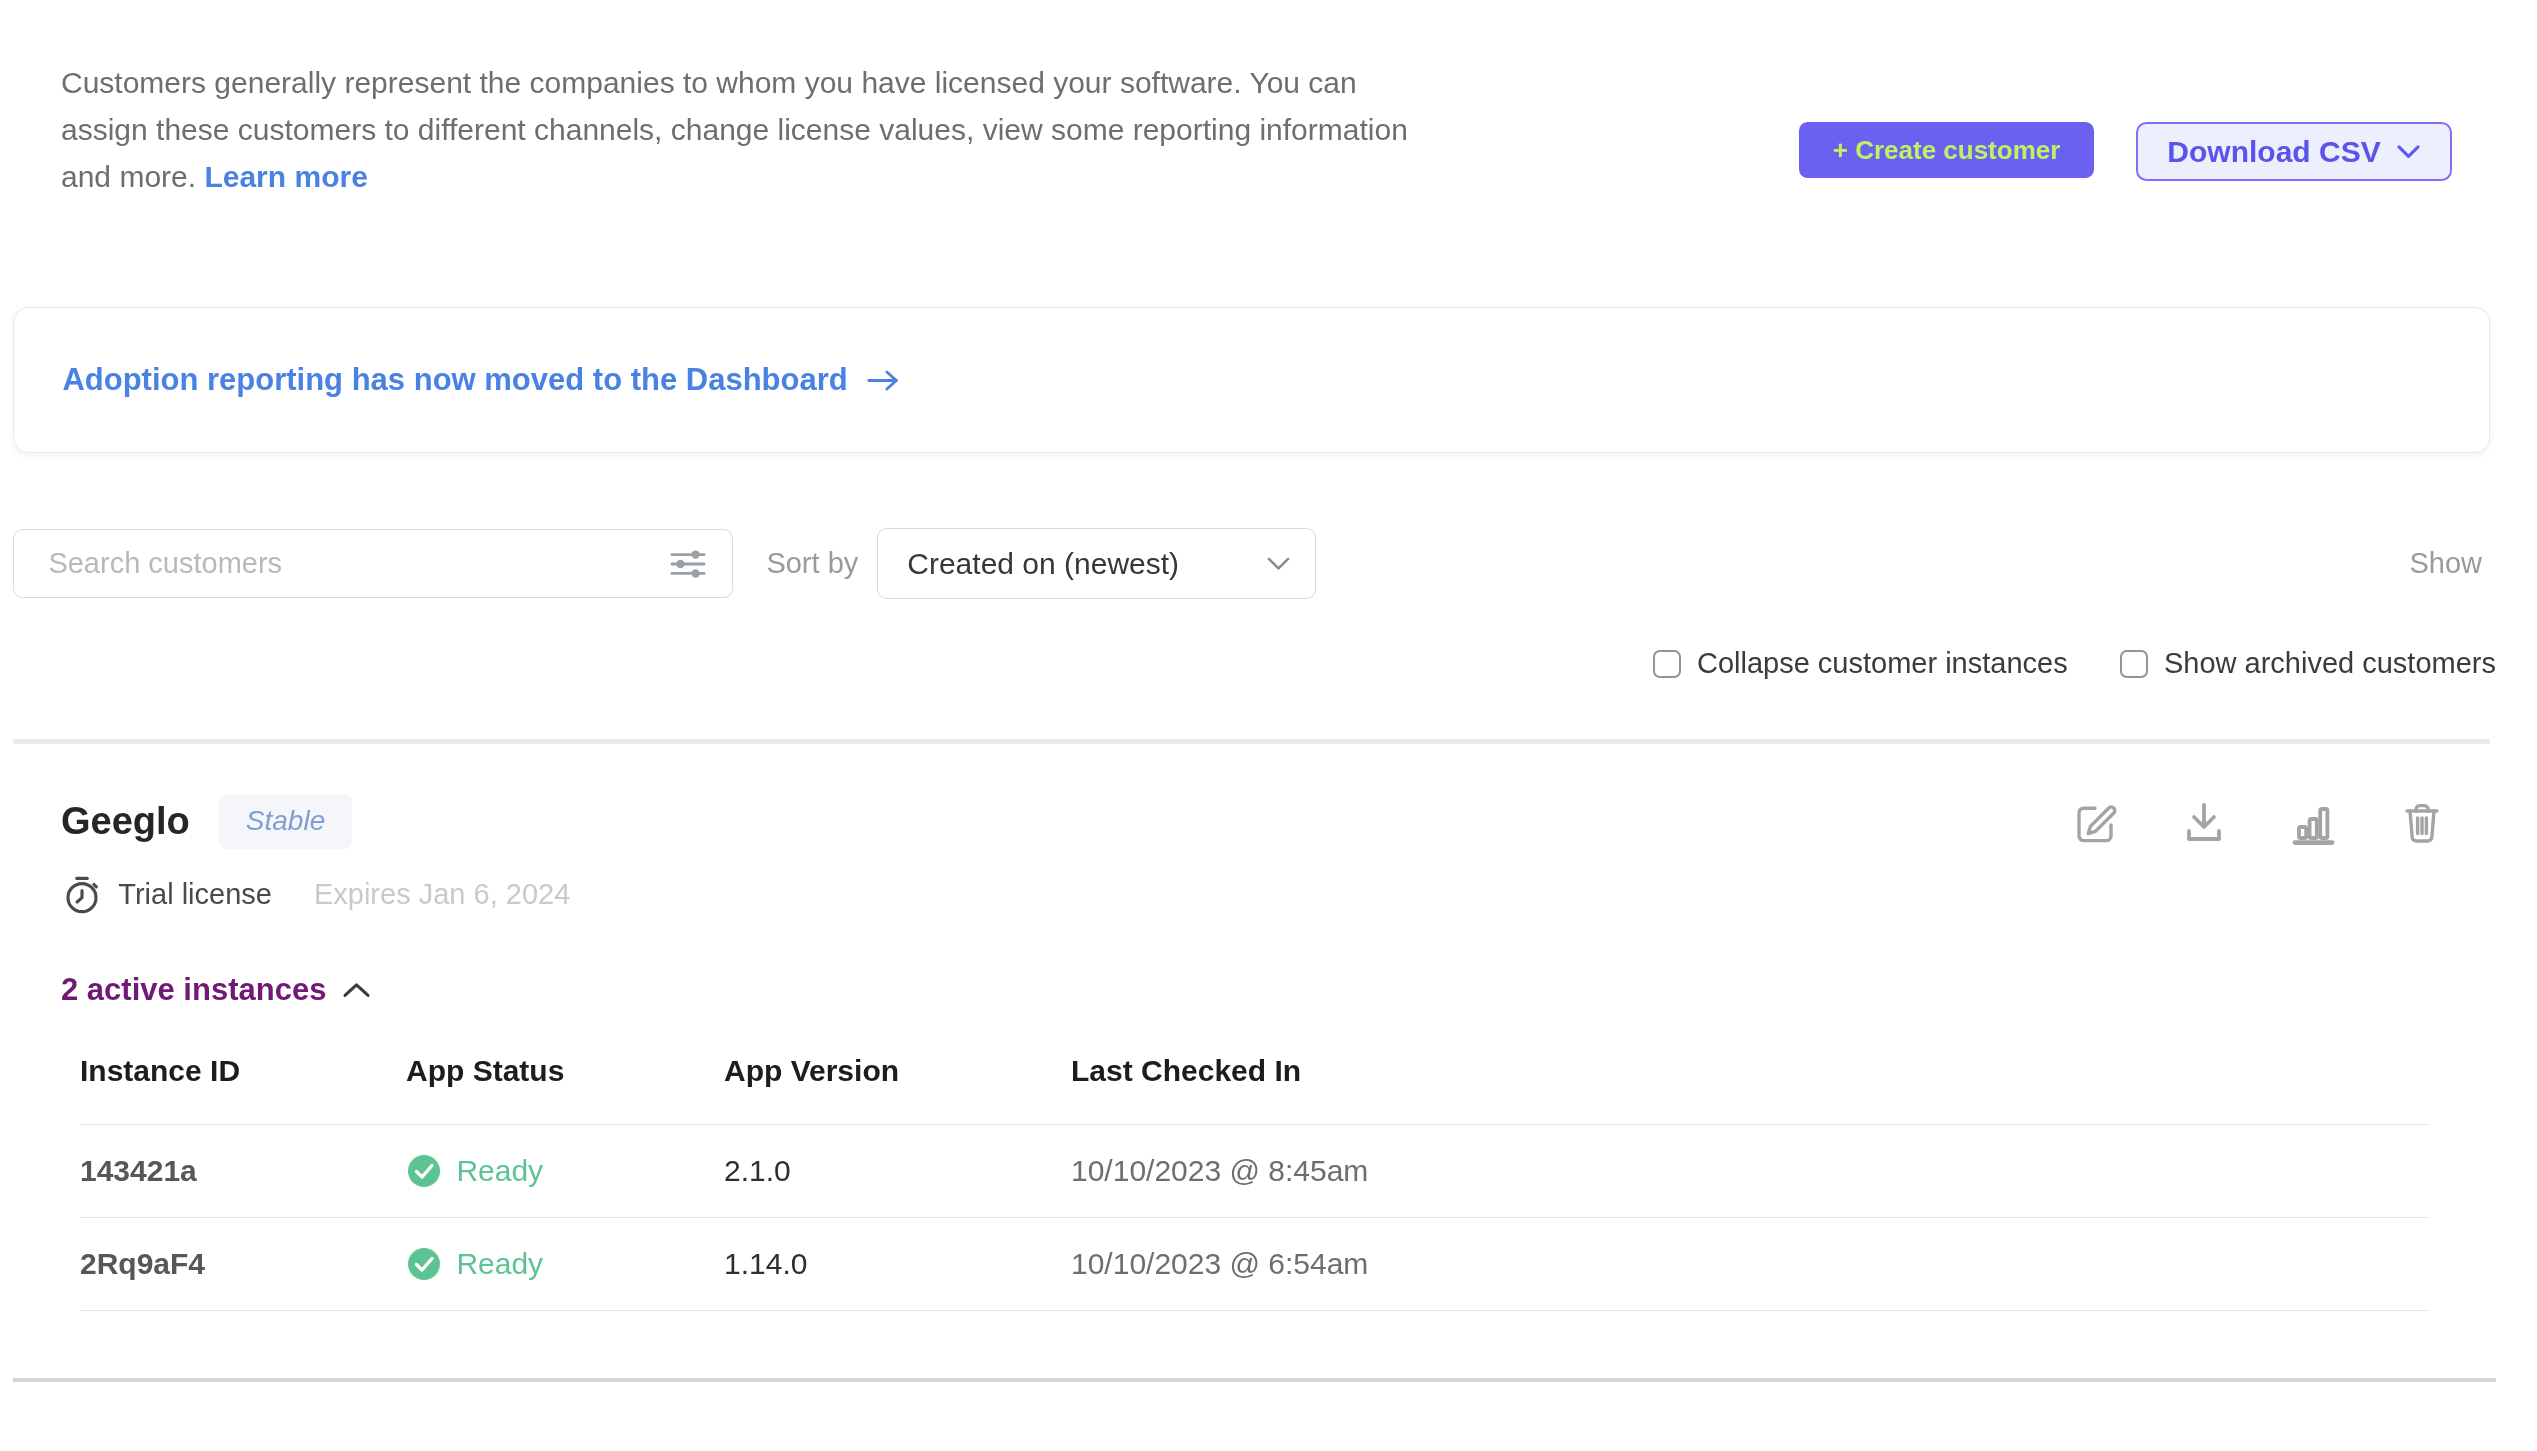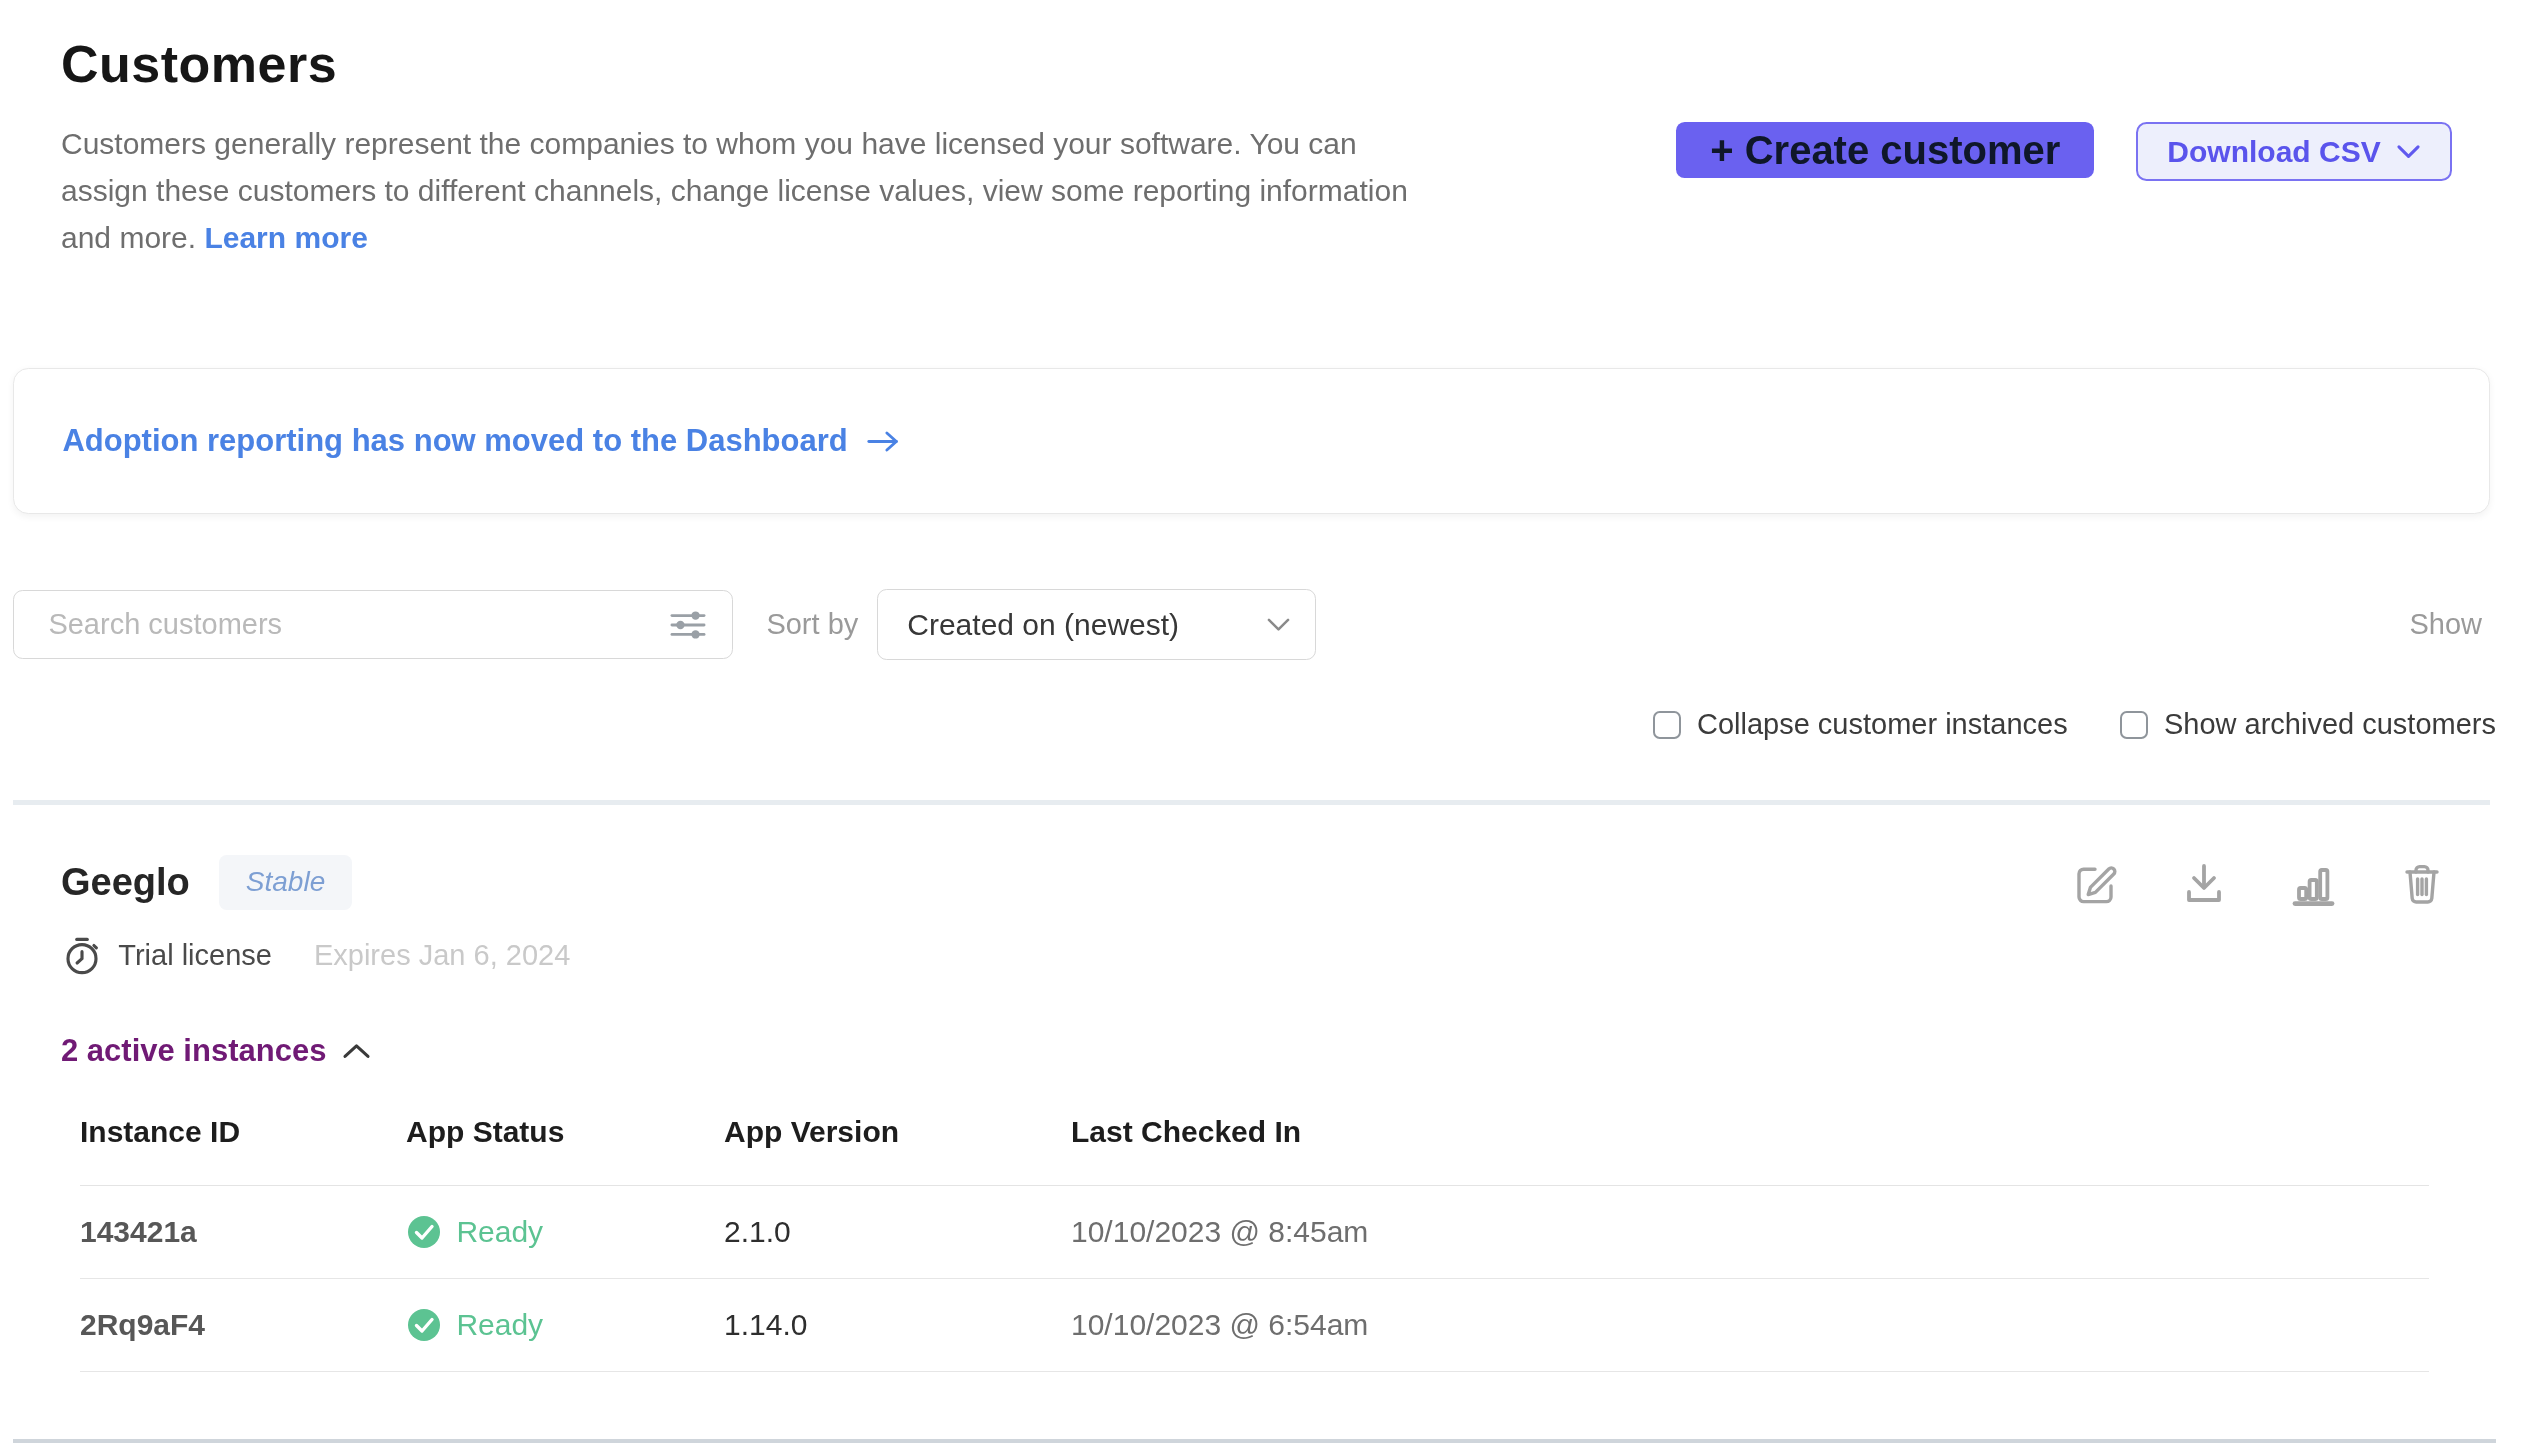--- a/index.html
+++ b/index.html
@@ -7,21 +7,21 @@
   body { font-family: "Liberation Sans", "DejaVu Sans", sans-serif; color: #333; }
   .page { width: 2538px; height: 1452px; padding-top: 34px; position: relative; }
 
   
   .header-row { display: flex; justify-content: space-between; padding: 0 86px 0 61px; }
   .page-title { font-size: 52px; line-height: 61px; font-weight: 700; color: #161616; letter-spacing: 0.5px; }
   .page-desc { margin-top: 25px; font-size: 30px; line-height: 47px; color: #6e6e6e; }
   .page-desc .link { color: #4a82e4; font-weight: 700; text-decoration: none; cursor: pointer; }
   .header-actions { display: flex; gap: 42px; align-items: flex-start; margin-top: 88px; }
   .btn-primary { display: inline-flex; align-items: center; height: 56px; padding: 0 34px;
-    background: #6a61f0; color: #0f172a; font-size: 40px; font-weight: 600; border: none;
+    background: #6a61f0; color: #bef264; font-size: 26px; font-weight: 600; border: none;
     border-radius: 8.6px; cursor: pointer; font-family: inherit; white-space: nowrap; }
   .btn-outline { display: inline-flex; align-items: center; gap: 15.3px; height: 59px; padding: 0 29px;
     background: #edeffc; color: #5a54ec; font-size: 30px; font-weight: 700;
     border: 2.9px solid #7a72f2; border-radius: 10.5px; cursor: pointer; font-family: inherit; white-space: nowrap; }
 
   
   .banner { margin: 107px 48px 0 13.4px; height: 146px; background: #fff; border: 1.9px solid #e8e8e8;
     border-radius: 15.3px; box-shadow: 0 2.9px 7.7px rgba(0,0,0,0.05); display: flex; align-items: center;
     padding: 8px 48px; cursor: pointer; }
   .banner-text { color: #4a82e4; font-size: 31px; font-weight: 700; display: flex; align-items: center; gap: 17px; }
@@ -77,21 +77,20 @@
   .cell-version { color: #2e2e2e; }
   .cell-date { color: #6e6e6e; }
 </style>
 </head>
 <body>
 
 <div class="page">
 
   <div class="header-row">
     <div>
-      <div class="page-title">Customers</div>
       <div class="page-desc">
         <div>Customers generally represent the companies to whom you have licensed your software. You can</div>
         <div>assign these customers to different channels, change license values, view some reporting information</div>
         <div>
           <span>and more.</span>
           <a class="link">Learn more</a>
         </div>
       </div>
     </div>
     <div class="header-actions">

